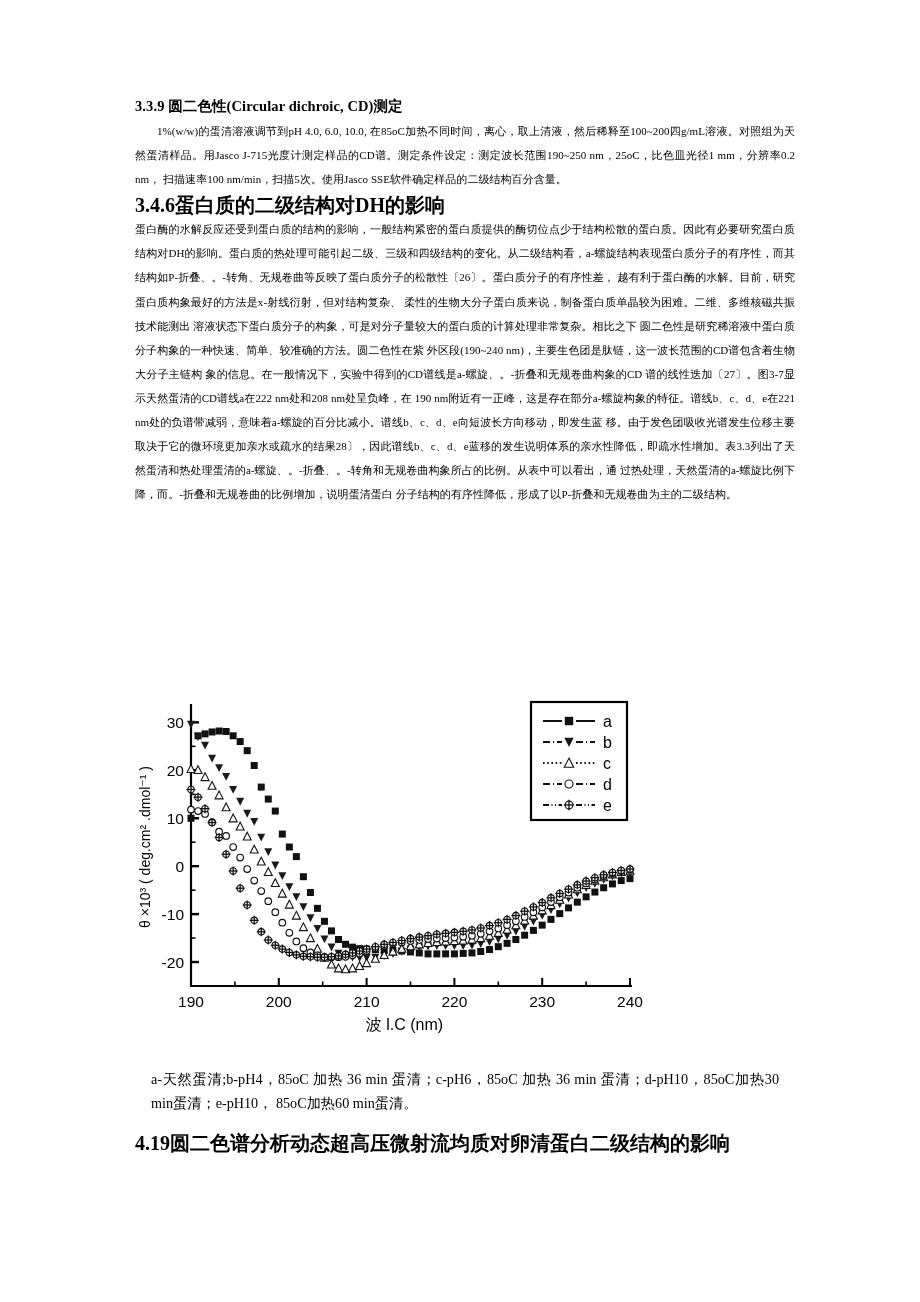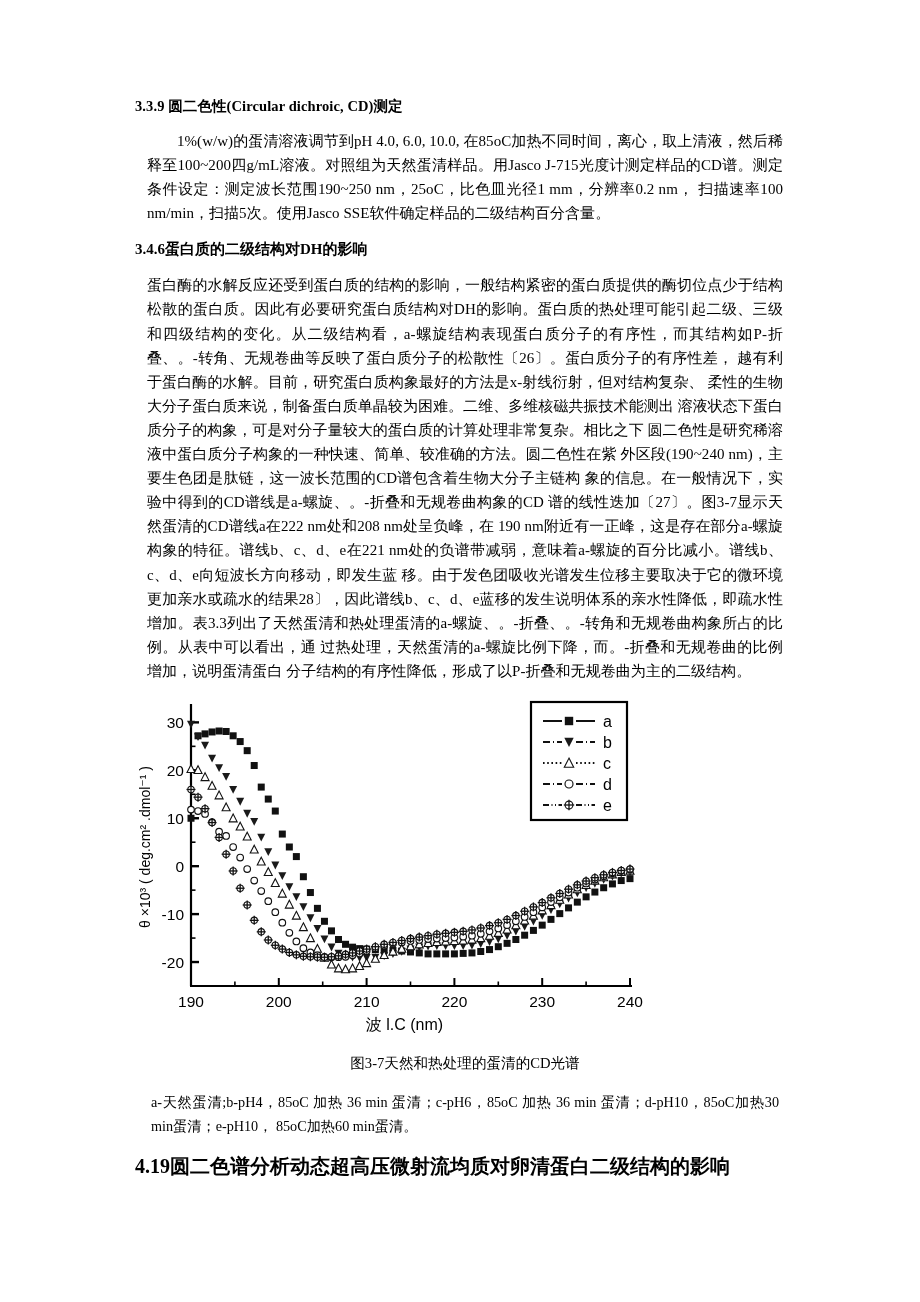--- a/index.html
+++ b/index.html
@@ -30,31 +30,31 @@
     width: 660px;
   }
   .heading {
     font-weight: bold;
     font-size: 14.5px;
     line-height: 21px;
     margin: 0 0 2px 0;
     letter-spacing: 0.1px;
   }
   .para {
-    font-size: 15px;
+    font-size: 11px;
     line-height: 24.1px;
-    margin: 12px;
+    margin: 0;
     text-align: justify;
     text-justify: inter-ideograph;
     letter-spacing: 0.05px;
   }
   .para.indent { text-indent: 2em; }
   .sec-heading {
     font-weight: bold;
-    font-size: 15px;
+    font-size: 20px;
     line-height: 24px;
     margin: 2px 0 0 0;
   }
 
   
   .figure-wrap {
     position: absolute;
     left: 131px;
     top: 690px;
     width: 680px;
@@ -582,18 +582,17 @@
             <circle cx="434" cy="115" r="3.9000000000000004" fill="#fff" stroke="#111" stroke-width="1.1"></circle>
             <line x1="428.8" y1="115" x2="439.2" y2="115" stroke="#111" stroke-width="1.3"></line>
             <line x1="434" y1="109.8" x2="434" y2="120.2" stroke="#111" stroke-width="1.3"></line>
             <text x="468" y="121" font-size="16" fill="#000">e</text>
           </g>
         </g>
     </svg>
   </div>
 
   <div class="caption-wrap">
-    <p class="fig-caption">图3-7天然和热处理的蛋清的CD光谱</p>
     <p class="fig-legend">a-天然蛋清;b-pH4，85oC 加热 36 min 蛋清；c-pH6，85oC 加热 36 min 蛋清；d-pH10，85oC加热30 min蛋清；e-pH10， 85oC加热60 min蛋清。</p>
     <p class="tail-heading">4.19圆二色谱分析动态超高压微射流均质对卵清蛋白二级结构的影响</p>
   </div>
 
 </div>
 
 </body></html>

